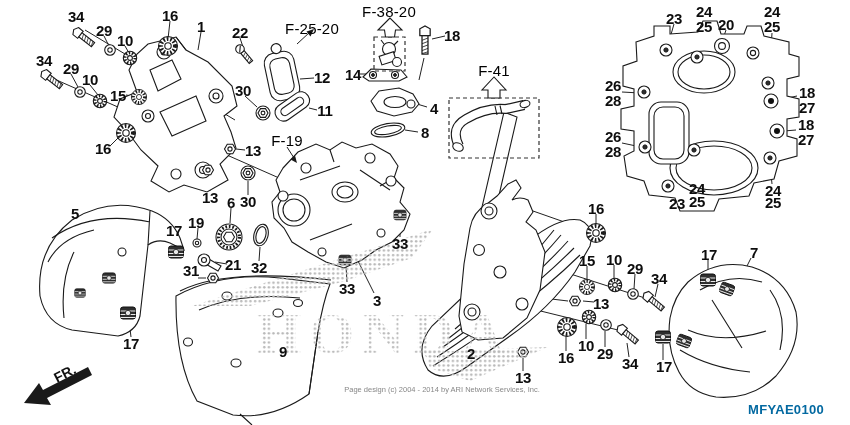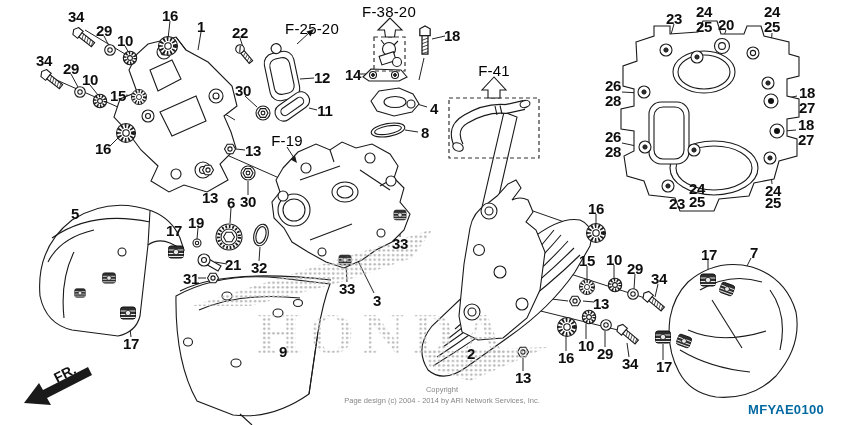--- a/index.html
+++ b/index.html
@@ -319,21 +319,21 @@
       <span class="part-label" style="left: 118px; top: 95px;">15</span>
       <span class="part-label" style="left: 103px; top: 148px;">16</span>
       <span class="part-label" style="left: 243px; top: 90px;">30</span>
       <span class="part-label" style="left: 253px; top: 150px;">13</span>
       <span class="part-label" style="left: 210px; top: 197px;">13</span>
       <span class="part-label" style="left: 248px; top: 201px;">30</span>
       <span class="part-label" style="left: 231px; top: 202px;">6</span>
       <span class="part-label" style="left: 196px; top: 222px;">19</span>
       <span class="part-label" style="left: 174px; top: 230px;">17</span>
       <span class="part-label" style="left: 233px; top: 264px; text-align: right;">21</span>
-      <span class="part-label" style="left: 191px; top: 278px;">31</span>
+      <span class="part-label" style="left: 191px; top: 270px;">31</span>
       <span class="part-label" style="left: 259px; top: 267px;">32</span>
       <span class="part-label" style="left: 75px; top: 213px;">5</span>
       <span class="part-label" style="left: 131px; top: 343px;">17</span>
       <span class="part-label" style="left: 283px; top: 351px;">9</span>
       <span class="part-label" style="left: 400px; top: 243px;">33</span>
       <span class="part-label" style="left: 347px; top: 288px;">33</span>
       <span class="part-label" style="left: 377px; top: 300px;">3</span>
       <span class="part-label" style="left: 322px; top: 77px;">12</span>
       <span class="part-label" style="left: 325px; top: 110px;">11</span>
       <span class="part-label" style="left: 353px; top: 74px;">14</span>
@@ -374,19 +374,18 @@
       <span class="part-label" style="left: 677px; top: 203px;">23</span>
       <span class="part-label" style="left: 773px; top: 190px;">24</span>
       <span class="part-label" style="left: 773px; top: 202px;">25</span>
       <span class="ref-label" style="left: 312px; top: 28px;">F-25-20</span>
       <span class="ref-label" style="left: 389px; top: 11px;">F-38-20</span>
       <span class="ref-label" style="left: 494px; top: 70px;">F-41</span>
       <span class="ref-label" style="left: 287px; top: 140px;">F-19</span>
     </div>
 
 <div class="copyright">
-  <div>Copyright</div>
   <div>Page design (c) 2004 - 2014 by ARI Network Services, Inc.</div>
 </div>
 
 <div class="diagram-code">MFYAE0100</div>
 
 </div>
 
 </body></html>

